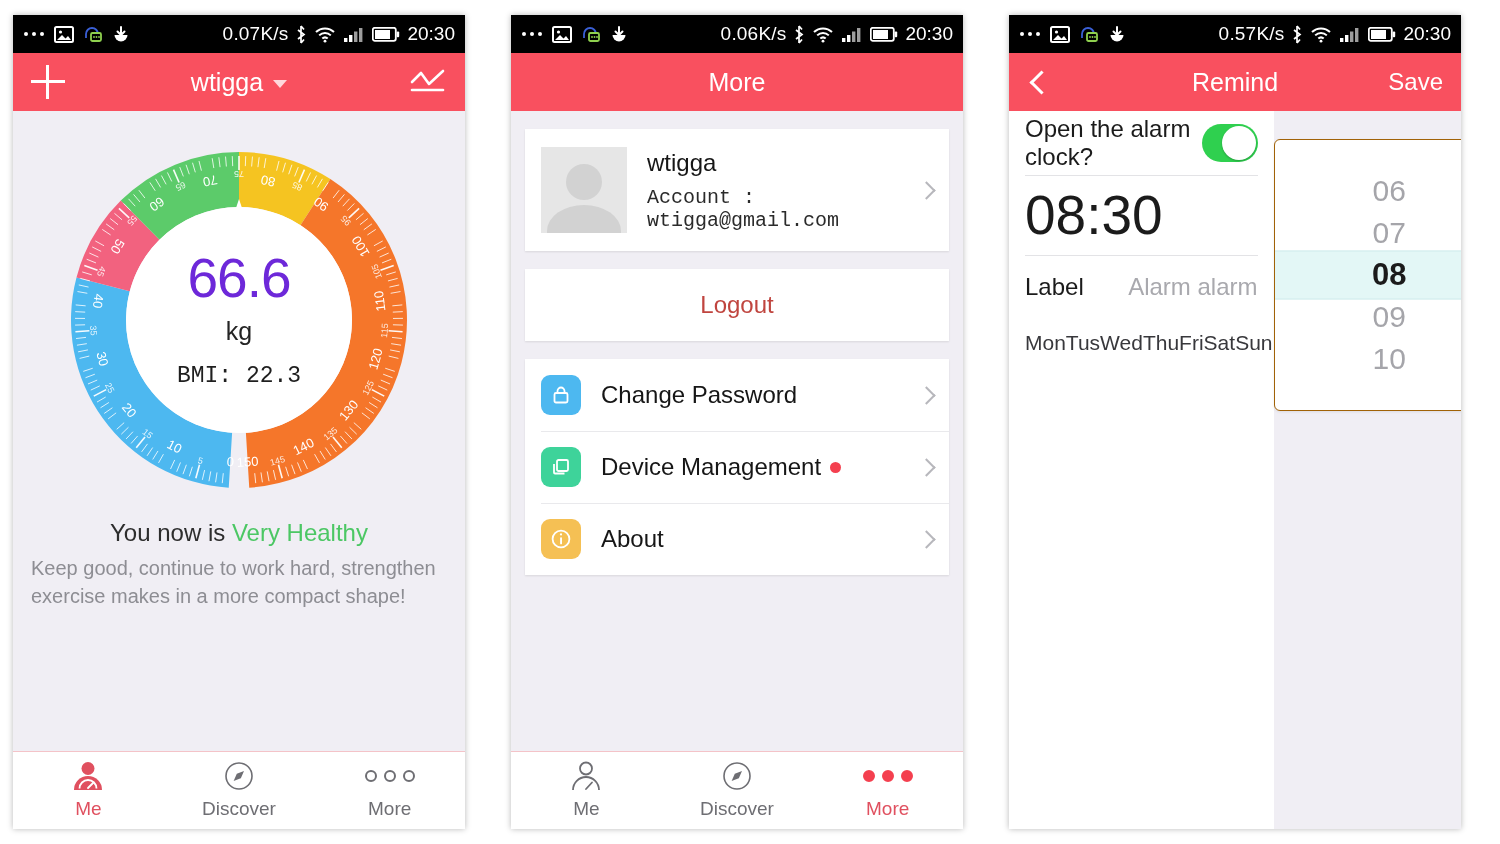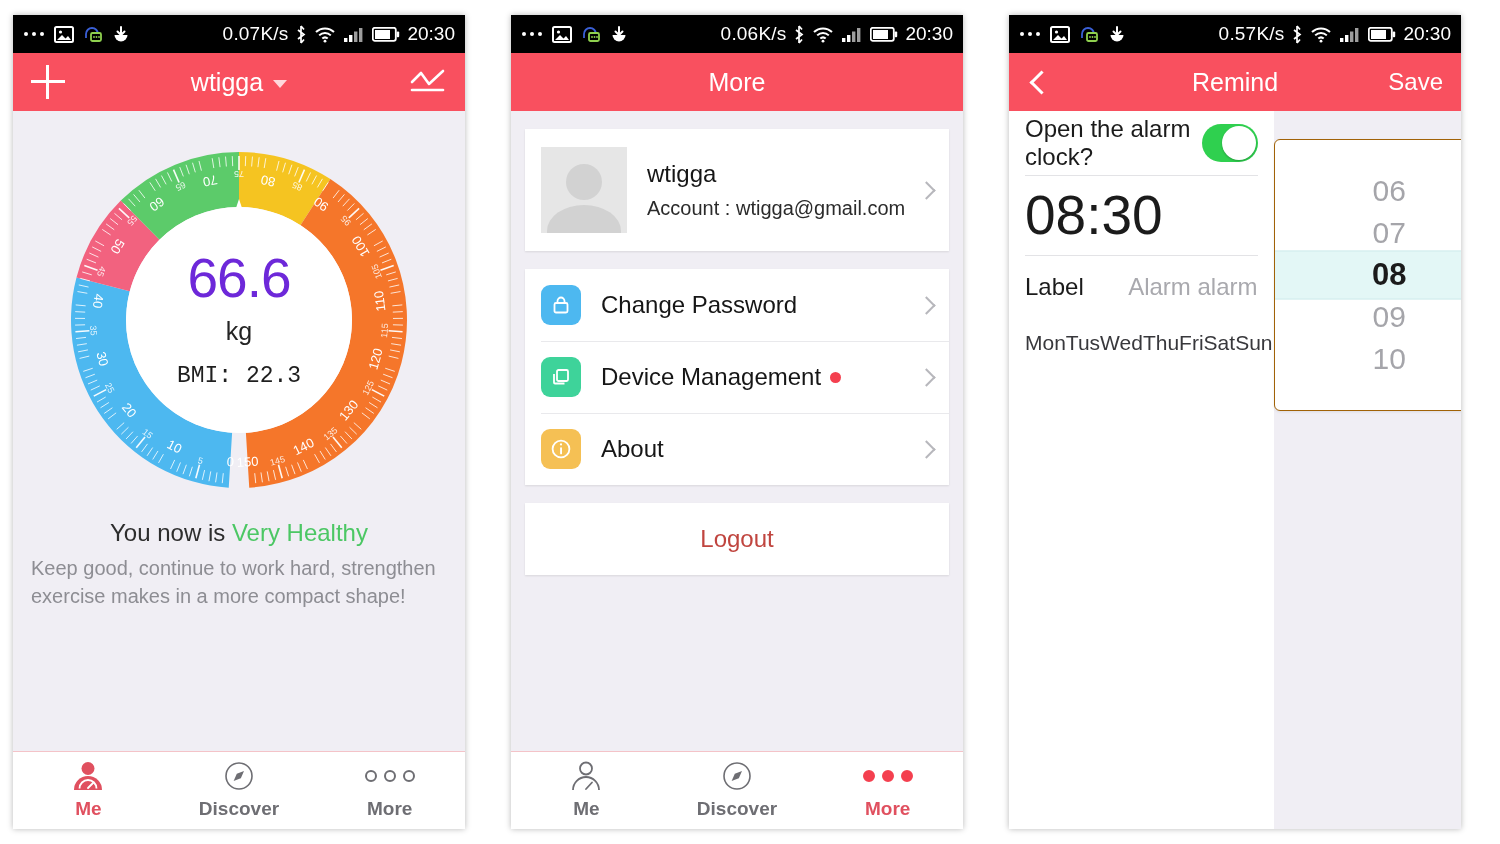--- a/index.html
+++ b/index.html
@@ -129,21 +129,20 @@
     padding: 8px 18px 0 18px;
   }
 
   
   .tabbar {
     height: 78px;
     background: #ffffff;
     border-top: 1px solid #f4c3c8;
     display: flex;
     flex: none;
-    font-weight: bold;
   }
   .tab {
     flex: 1;
     display: flex; flex-direction: column;
     align-items: center; justify-content: center;
     gap: 7px;
     cursor: pointer;
   }
   .tab-label { font-size: 19px; color: #6e6e73; }
   .tab.active .tab-label { color: #e0505f; }
@@ -179,21 +178,21 @@
   }
   .avatar .shoulders {
     position: absolute; left: 50%; bottom: -24px;
     transform: translateX(-50%);
     width: 74px; height: 52px;
     border-radius: 50% 50% 0 0;
     background: #d2d2d2;
   }
   .profile-text { margin-left: 20px; }
   .p-name { font-size: 24px; color: #161616; }
-  .p-account { font-size: 20px; color: #2b2b2b; margin-top: 9px; }
+  .p-account { font-size: 20px; color: #2b2b2b; margin-top: 9px; font-family: Liberation Mono, monospace; }
   .chev-right {
     margin-left: auto;
     width: 13px; height: 13px;
     border-top: 2px solid #b7b7bc;
     border-right: 2px solid #b7b7bc;
     transform: rotate(45deg);
     flex: none;
   }
   .menu-row {
     display: flex; align-items: center;
@@ -714,20 +713,24 @@
           </div>
           <div class="profile-text">
             <div class="p-name">wtigga</div>
             <div class="p-account">Account : wtigga@gmail.com</div>
           </div>
           <span class="chev-right"></span>
         </div>
       </div>
 
       <div class="card">
+        <div class="logout">Logout</div>
+      </div>
+
+      <div class="card">
         <div class="menu-row">
           <span class="m-icon" style="background:#4db8f0">
             <svg width="22" height="22" viewBox="0 0 22 22">
                 <rect x="4.5" y="9" width="13" height="9.5" rx="1.5" fill="none" stroke="#fff" stroke-width="1.8"></rect>
                 <path d="M7.5 9V7a3.5 3.5 0 017 0v2" fill="none" stroke="#fff" stroke-width="1.8"></path>
               </svg>
           </span>
           <span class="m-label">Change Password</span>
           <span class="chev-right"></span>
         </div>
@@ -748,24 +751,20 @@
                 <circle cx="12" cy="12" r="8.4" fill="none" stroke="#fff" stroke-width="1.8"></circle>
                 <rect x="11.1" y="10.3" width="1.9" height="7" rx="0.9" fill="#fff"></rect>
                 <circle cx="12" cy="7.4" r="1.1" fill="#fff"></circle>
               </svg>
           </span>
           <span class="m-label">About</span>
           <span class="chev-right"></span>
         </div>
       </div>
 
-      <div class="card">
-        <div class="logout">Logout</div>
-      </div>
-
     </div>
 
     <div class="tabbar">
       <div class="tab">
         <span class="tab-icon">
           <svg width="34" height="30" viewBox="0 0 34 30">
               <circle cx="17" cy="7.5" r="6" fill="none" stroke="#6e6e73" stroke-width="1.8"></circle>
               <path d="M4 29a13 13 0 0126 0" fill="none" stroke="#6e6e73" stroke-width="1.8"></path>
               <line x1="17" y1="28" x2="23" y2="21.5" stroke="#6e6e73" stroke-width="1.8" stroke-linecap="round"></line>
             </svg>

